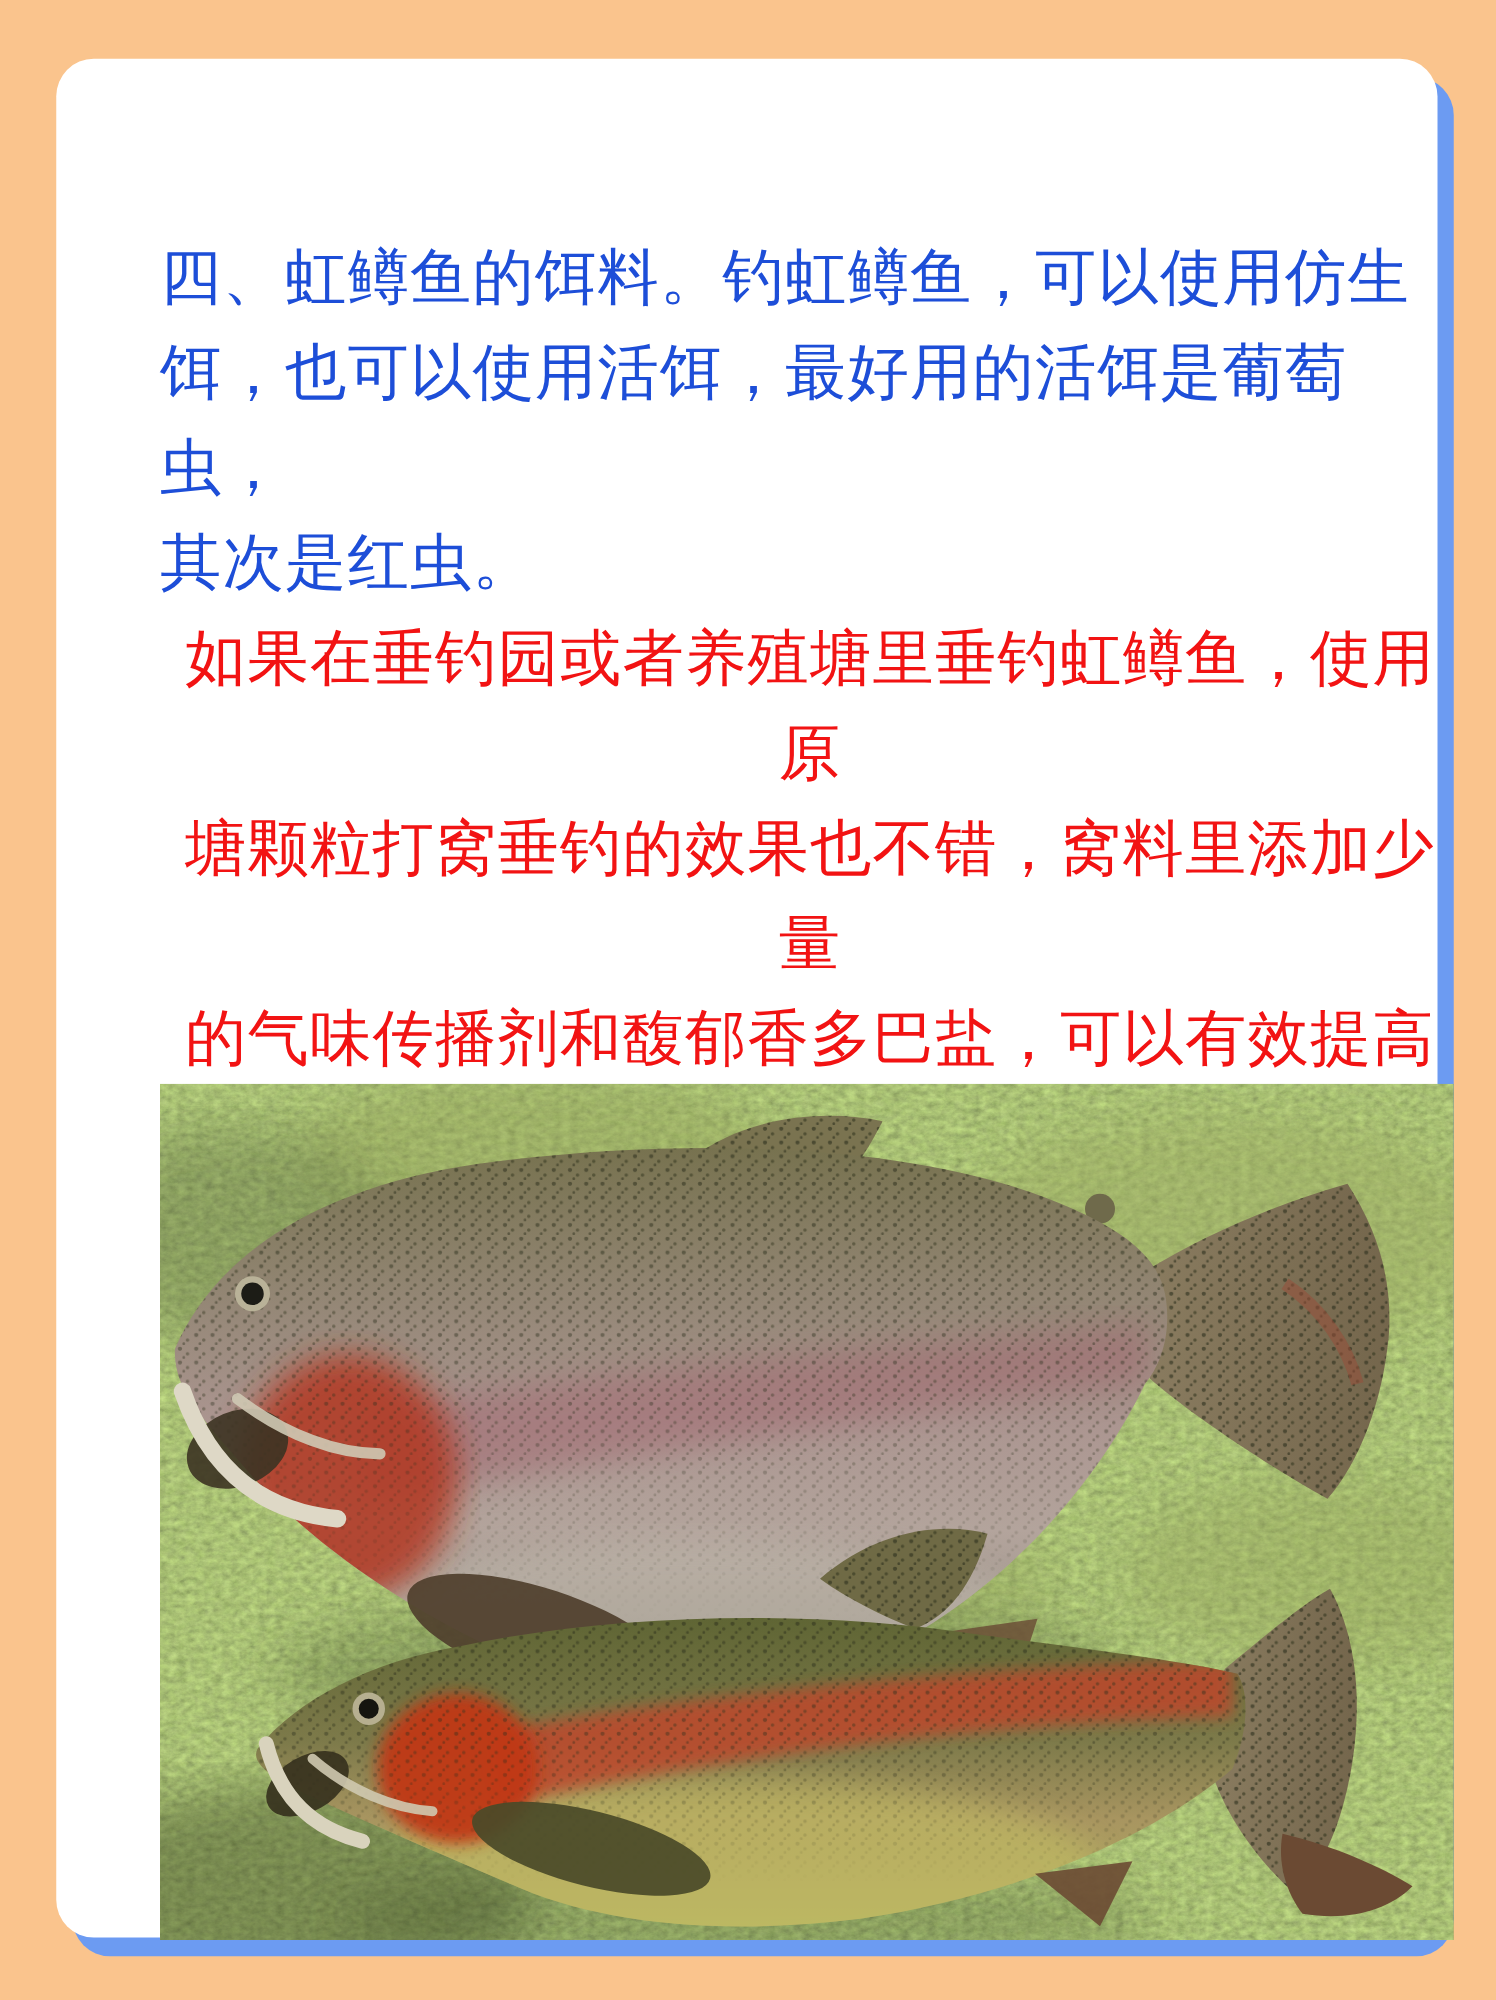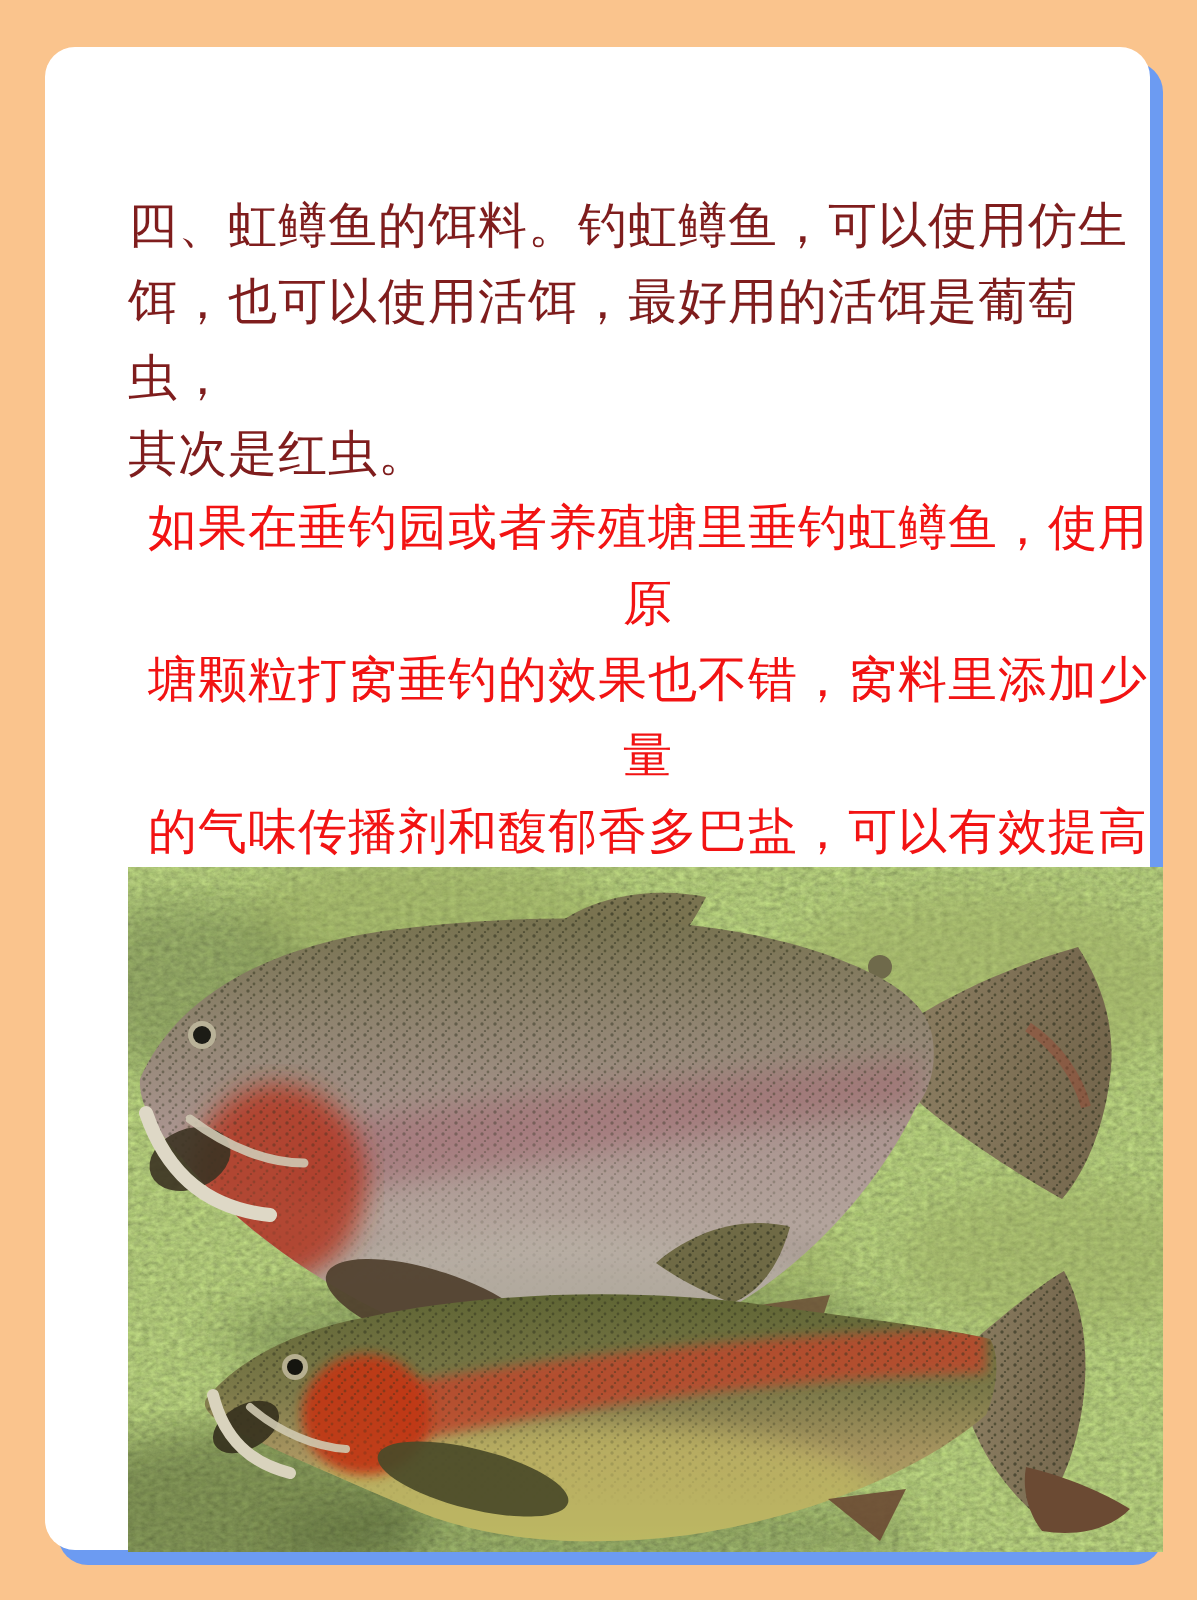--- a/index.html
+++ b/index.html
@@ -41,21 +41,21 @@
     overflow: hidden;
   }
   .photo svg { display: block; width: 100%; height: 100%; }
 </style>
 </head>
 <body>
 
 <div class="page" style="background: rgb(250, 196, 141);">
   <div class="card" style="background: rgb(255, 255, 255); --shadow: #6C9BF2;">
 
-    <p class="para para-black" style="color: #7f1d1d;">四、虹鳟鱼的饵料。钓虹鳟鱼，可以使用仿生
+    <p class="para para-black" style="color: #1d4ed8; font-family: Liberation Mono, monospace;">四、虹鳟鱼的饵料。钓虹鳟鱼，可以使用仿生
 饵，也可以使用活饵，最好用的活饵是葡萄虫，
 其次是红虫。</p>
 
     <p class="para para-red" style="color: rgb(242, 19, 19);">如果在垂钓园或者养殖塘里垂钓虹鳟鱼，使用原
 塘颗粒打窝垂钓的效果也不错，窝料里添加少量
 的气味传播剂和馥郁香多巴盐，可以有效提高窝
 料的诱鱼和促食效果。</p>
 
     <div class="photo">
       <svg viewBox="0 0 1035 685" preserveAspectRatio="none">

